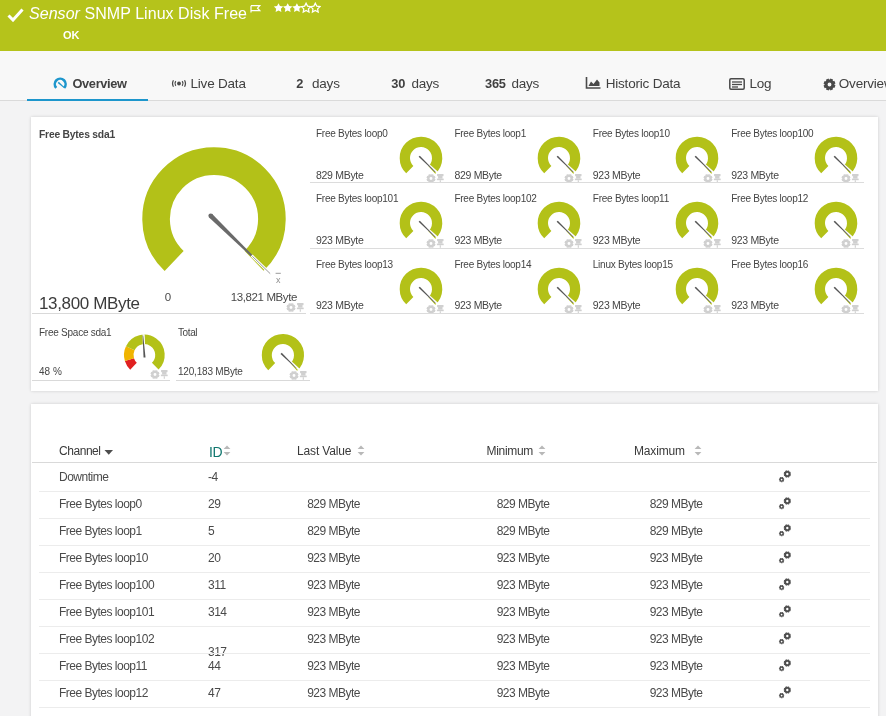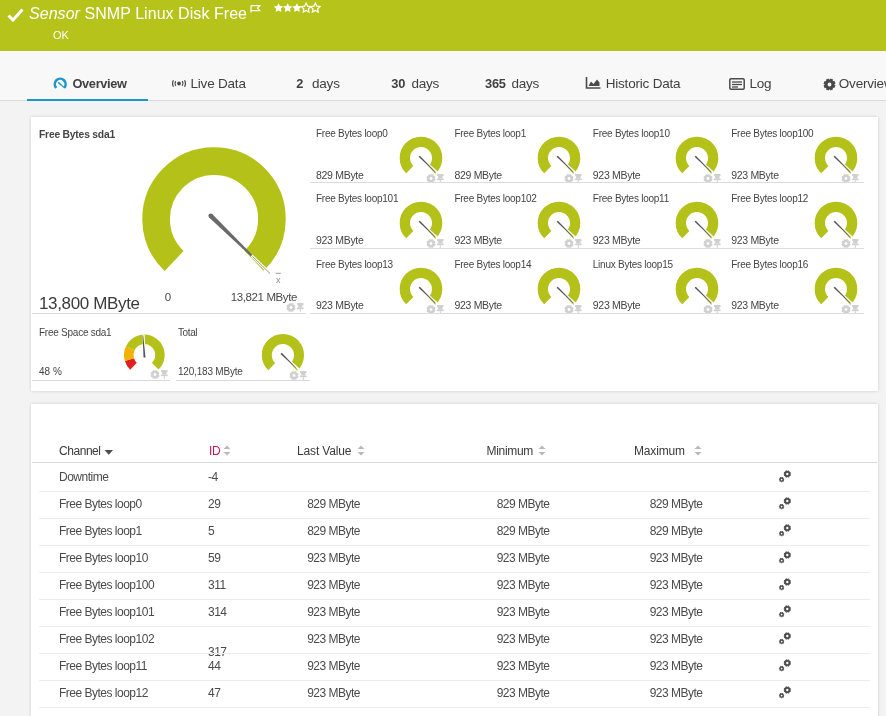--- a/index.html
+++ b/index.html
@@ -15,21 +15,21 @@
     <path d="M1 0.7 h8.8 l-2.3 2.5 2.3 2.5 h-8.8" fill="none" stroke="#fff" stroke-width="1.2"></path>
     <line x1="1" y1="0.7" x2="1" y2="7.4" stroke="#fff" stroke-width="1.2"></line>
   </svg>
 <svg class="abs" style="left:272.5px;top:2.2px" width="48" height="12" viewBox="0 0 48 12">
     <polygon points="5.50,1.20 6.94,4.12 10.16,4.59 7.83,6.86 8.38,10.06 5.50,8.55 2.62,10.06 3.17,6.86 0.84,4.59 4.06,4.12" fill="#ffffff"></polygon>
     <polygon points="14.70,1.20 16.14,4.12 19.36,4.59 17.03,6.86 17.58,10.06 14.70,8.55 11.82,10.06 12.37,6.86 10.04,4.59 13.26,4.12" fill="#ffffff"></polygon>
     <polygon points="23.90,1.20 25.34,4.12 28.56,4.59 26.23,6.86 26.78,10.06 23.90,8.55 21.02,10.06 21.57,6.86 19.24,4.59 22.46,4.12" fill="#ffffff"></polygon>
     <polygon points="33.10,1.20 34.54,4.12 37.76,4.59 35.43,6.86 35.98,10.06 33.10,8.55 30.22,10.06 30.77,6.86 28.44,4.59 31.66,4.12" fill="none" stroke="#ffffff" stroke-width="1.25"></polygon>
     <polygon points="42.30,1.20 43.74,4.12 46.96,4.59 44.63,6.86 45.18,10.06 42.30,8.55 39.42,10.06 39.97,6.86 37.64,4.59 40.86,4.12" fill="none" stroke="#ffffff" stroke-width="1.25"></polygon>
   </svg>
-<div class="abs" style="left:53px;top:29px;font-size:11px;font-weight:normal;color:#fff">OK</div>
+<div class="abs" style="left:63px;top:29px;font-size:11px;font-weight:bold;color:#fff">OK</div>
 <div class="abs" style="left:0;top:51px;width:886px;height:50px;background:#f8f8f8"></div>
 <div class="abs" style="left:0;top:99.5px;width:886px;height:1.5px;background:#dadada"></div>
 <div class="abs" style="left:26.5px;top:98.7px;width:121.5px;height:2.7px;background:#1d96cc"></div>
 <svg class="abs" style="left:53px;top:76.5px" width="15" height="15" viewBox="0 0 15 15">
     <path d="M 3.25 10.78 A 5.40 5.40 0 1 1 11.15 10.78" fill="none" stroke="#1d96cc" stroke-width="2.6"></path>
     <polygon points="4.68,6.04 10.94,10.88 11.46,10.28 5.80,4.75" fill="#1d96cc"></polygon>
   </svg>
 <div class="abs" style="left:72.5px;top:76.1px;font-size:13.5px;color:#414141;letter-spacing:-0.2px;font-size:12.8px;font-weight:bold;letter-spacing:-0.35px">Overview</div>
 <svg class="abs" style="left:170.5px;top:76px" width="16" height="15" viewBox="0 0 16 15">
     <circle cx="8" cy="7.5" r="1.9" fill="#4a4a4a"></circle>
@@ -473,21 +473,21 @@
     <rect x="13.10" y="4.00" width="4.4" height="2.6" fill="#d0d0d0"></rect>
     <rect x="11.90" y="6.60" width="6.8" height="1.6" fill="#d0d0d0"></rect>
     <rect x="14.75" y="8.20" width="1.1" height="2.6" fill="#d0d0d0"></rect>
   </svg>
 <div class="abs" style="left:176px;top:380px;width:134px;height:1.2px;background:#d9d9d9"></div>
 <div class="abs" style="left:30.5px;top:403.5px;width:847px;height:330px;background:#fff;box-shadow:0 0 3px rgba(0,0,0,0.16)"></div>
 <div class="abs" style="left:59px;top:443.5px;font-size:12px;color:#3a3a3a;letter-spacing:-0.45px">Channel</div>
 <svg class="abs" style="left:104px;top:449px" width="10" height="7">
     <polygon points="0.5,1 9,1 4.75,5.8" fill="#4d4d4d"></polygon>
   </svg>
-<div class="abs" style="left:209px;top:443.5px;font-size:12px;color:#be185d;letter-spacing:-0.45px">ID</div>
+<div class="abs" style="left:209px;top:443.5px;font-size:14px;color:#0f766e;letter-spacing:-0.45px">ID</div>
 <svg class="abs" style="left:223px;top:444.5px" width="8" height="11" viewBox="0 0 8 11">
     <polygon points="4,0.5 7.4,4 0.6,4" fill="#b8b8b8"></polygon>
     <polygon points="4,10.5 7.4,7 0.6,7" fill="#b8b8b8"></polygon>
   </svg>
 <div class="abs" style="left:297px;top:443.5px;font-size:12px;color:#3a3a3a;letter-spacing:-0.15px">Last Value</div>
 <svg class="abs" style="left:357px;top:444.5px" width="8" height="11" viewBox="0 0 8 11">
     <polygon points="4,0.5 7.4,4 0.6,4" fill="#b8b8b8"></polygon>
     <polygon points="4,10.5 7.4,7 0.6,7" fill="#b8b8b8"></polygon>
   </svg>
 <div class="abs" style="left:486.5px;top:443.5px;font-size:12px;color:#3a3a3a;letter-spacing:-0.3px">Minimum</div>
@@ -567,21 +567,21 @@
     <line x1="4.27" y1="8.93" x2="4.58" y2="8.17" stroke="#4d4d4d" stroke-width="1.30"></line>
     <line x1="5.33" y1="10.09" x2="6.12" y2="9.85" stroke="#4d4d4d" stroke-width="1.30"></line>
     <line x1="5.08" y1="11.63" x2="5.75" y2="12.10" stroke="#4d4d4d" stroke-width="1.30"></line>
     <line x1="3.72" y1="12.40" x2="3.77" y2="13.22" stroke="#4d4d4d" stroke-width="1.30"></line>
     <line x1="2.27" y1="11.81" x2="1.66" y2="12.37" stroke="#4d4d4d" stroke-width="1.30"></line>
     <line x1="1.82" y1="10.31" x2="1.01" y2="10.18" stroke="#4d4d4d" stroke-width="1.30"></line>
     <line x1="2.72" y1="9.03" x2="2.31" y2="8.31" stroke="#4d4d4d" stroke-width="1.30"></line>
   </svg>
 <div class="abs" style="left:38.5px;top:544.5px;width:831px;height:1px;background:#ececec"></div>
 <div class="abs" style="left:59px;top:551.4px;font-size:12px;color:#4a4a4a;letter-spacing:-0.5px">Free Bytes loop10</div>
-<div class="abs" style="left:208px;top:551.4px;font-size:12px;color:#4a4a4a;letter-spacing:-0.5px">59</div>
+<div class="abs" style="left:208px;top:551.4px;font-size:12px;color:#4a4a4a;letter-spacing:-0.5px">20</div>
 <div class="abs" style="left:260px;top:551.4px;width:100px;text-align:right;font-size:12px;color:#4a4a4a;letter-spacing:-0.5px">923 MByte</div>
 <div class="abs" style="left:450px;top:551.4px;width:99.5px;text-align:right;font-size:12px;color:#4a4a4a;letter-spacing:-0.5px">923 MByte</div>
 <div class="abs" style="left:603px;top:551.4px;width:99.5px;text-align:right;font-size:12px;color:#4a4a4a;letter-spacing:-0.5px">923 MByte</div>
 <svg class="abs" style="left:778px;top:550.0px" width="15" height="15" viewBox="0 0 15 15">
     <circle cx="9.3" cy="5.0" r="2.11" fill="none" stroke="#4d4d4d" stroke-width="1.87"></circle>
     <line x1="10.22" y1="2.73" x2="10.64" y2="1.69" stroke="#4d4d4d" stroke-width="1.77"></line>
     <line x1="11.55" y1="4.04" x2="12.59" y2="3.61" stroke="#4d4d4d" stroke-width="1.77"></line>
     <line x1="11.57" y1="5.92" x2="12.61" y2="6.34" stroke="#4d4d4d" stroke-width="1.77"></line>
     <line x1="10.26" y1="7.25" x2="10.69" y2="8.29" stroke="#4d4d4d" stroke-width="1.77"></line>
     <line x1="8.38" y1="7.27" x2="7.96" y2="8.31" stroke="#4d4d4d" stroke-width="1.77"></line>

